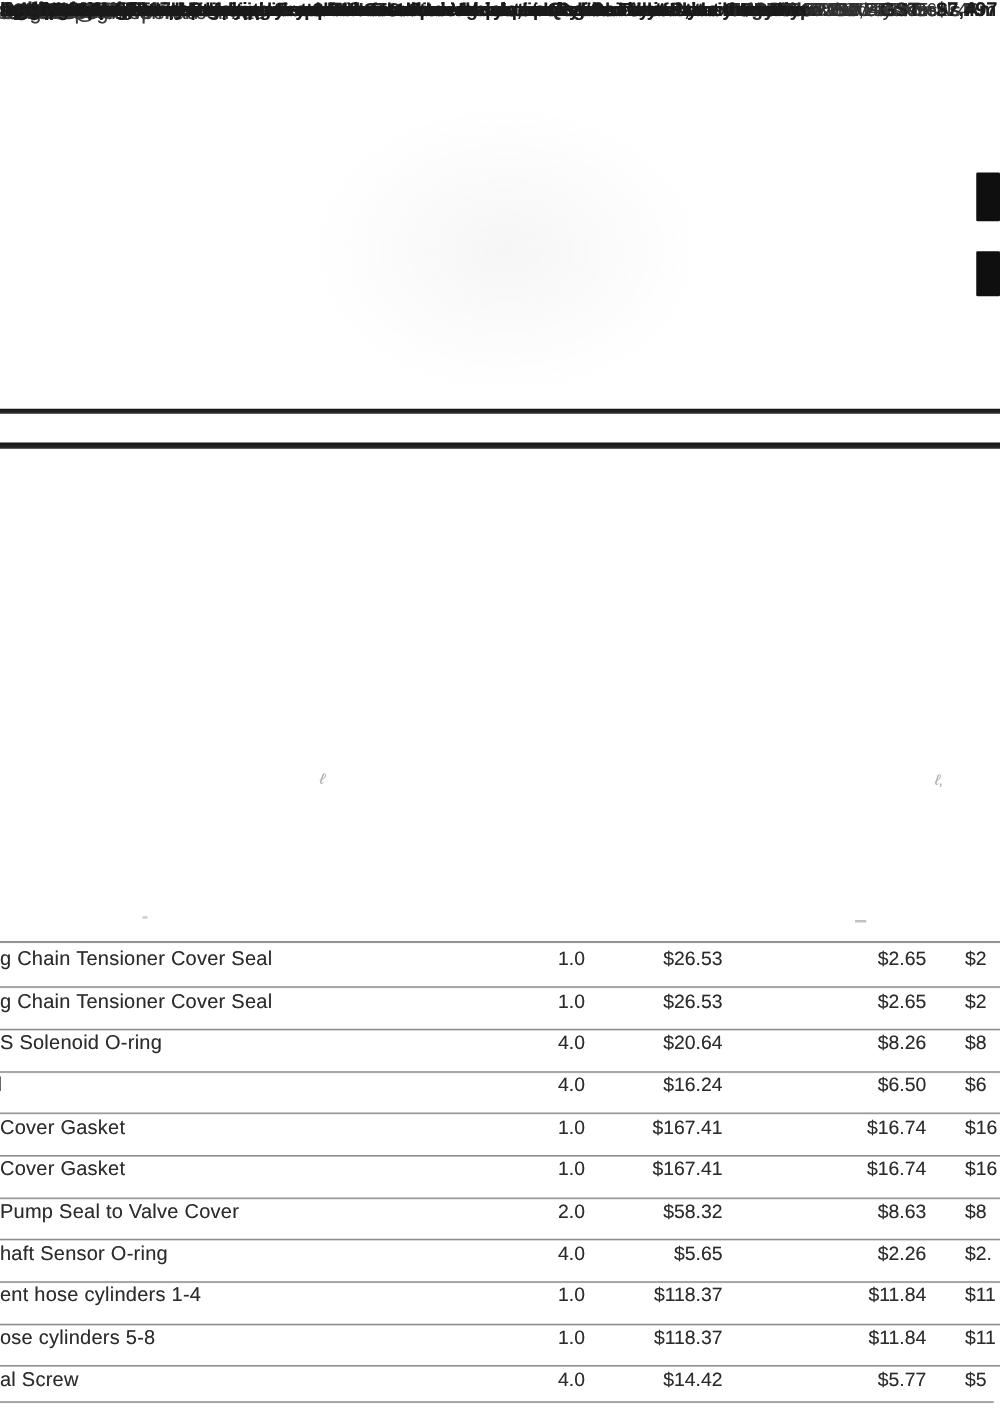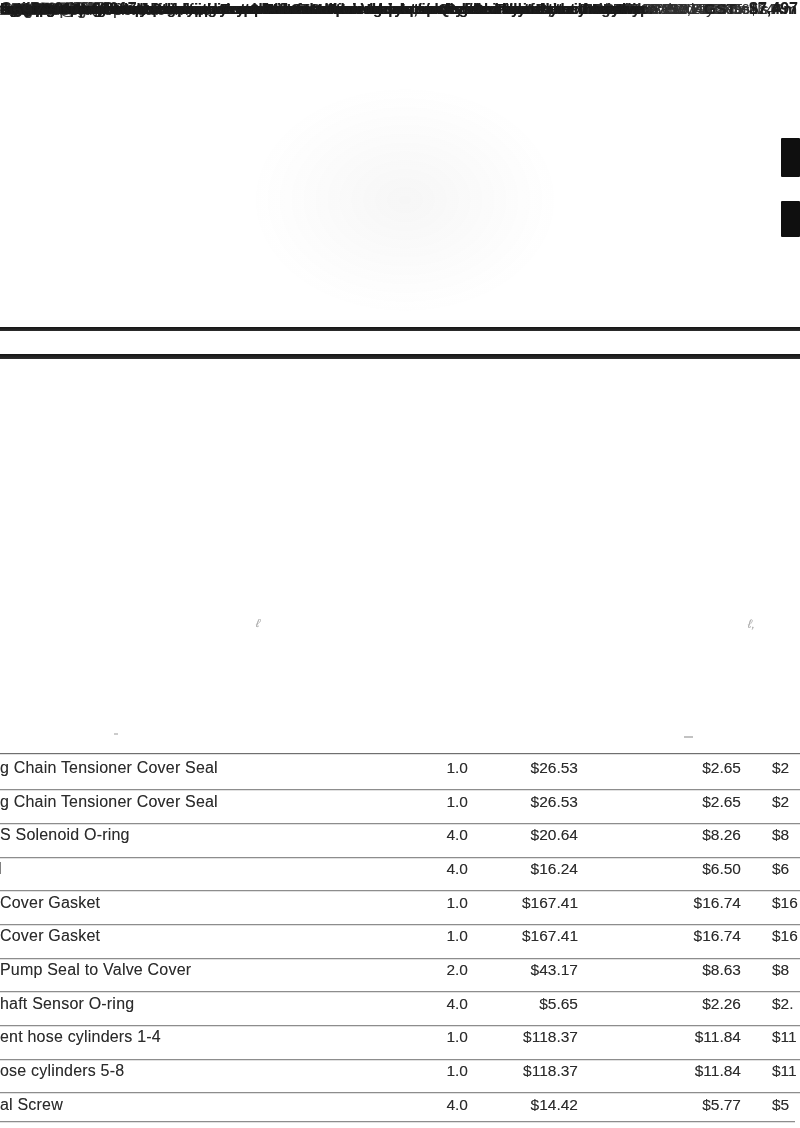--- a/index.html
+++ b/index.html
@@ -158,21 +158,21 @@
       <span class="num qty-cell">1.0</span>
       <span class="num unit-cell">$167.41</span>
       <span class="num gst-cell">$16.74</span>
       <span class="num amt-cell">$16</span>
     </div>
     <div class="sep" style="top:958px;"></div>
 
     <div class="row" style="top:961px;">
       <span class="item-name" style="left:0;">Pump Seal to Valve Cover</span>
       <span class="num qty-cell">2.0</span>
-      <span class="num unit-cell">$43.17</span>
+      <span class="num unit-cell">$58.32</span>
       <span class="num gst-cell">$8.63</span>
       <span class="num amt-cell">$8</span>
     </div>
     <div class="sep" style="top:991px;"></div>
 
     <div class="row" style="top:995px;">
       <span class="item-name" style="left:0;">haft Sensor O-ring</span>
       <span class="num qty-cell">4.0</span>
       <span class="num unit-cell">$5.65</span>
       <span class="num gst-cell">$2.26</span>

